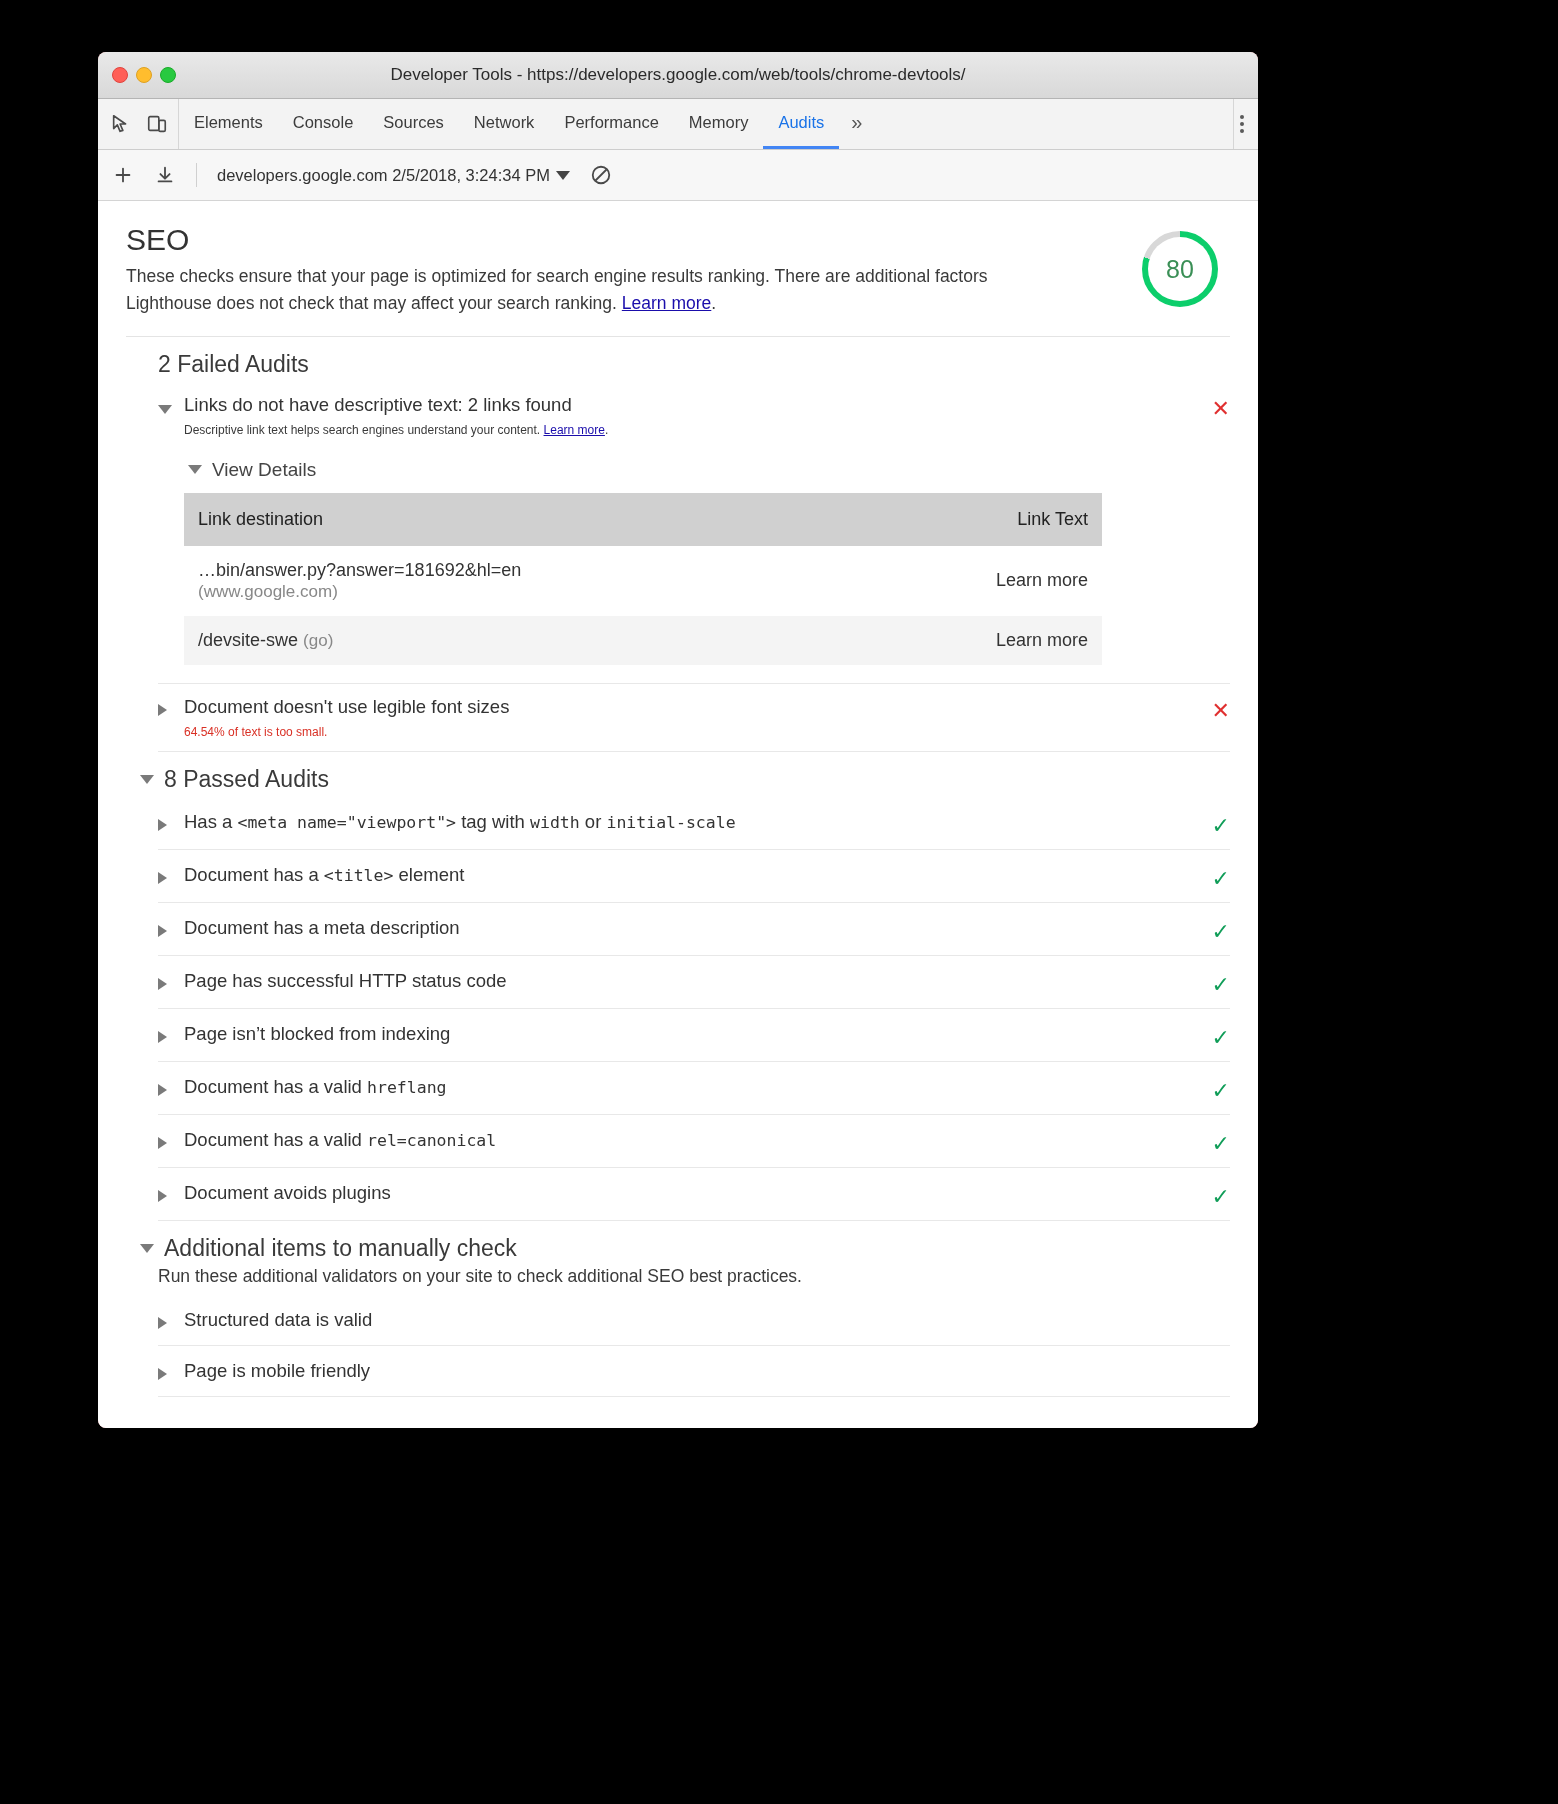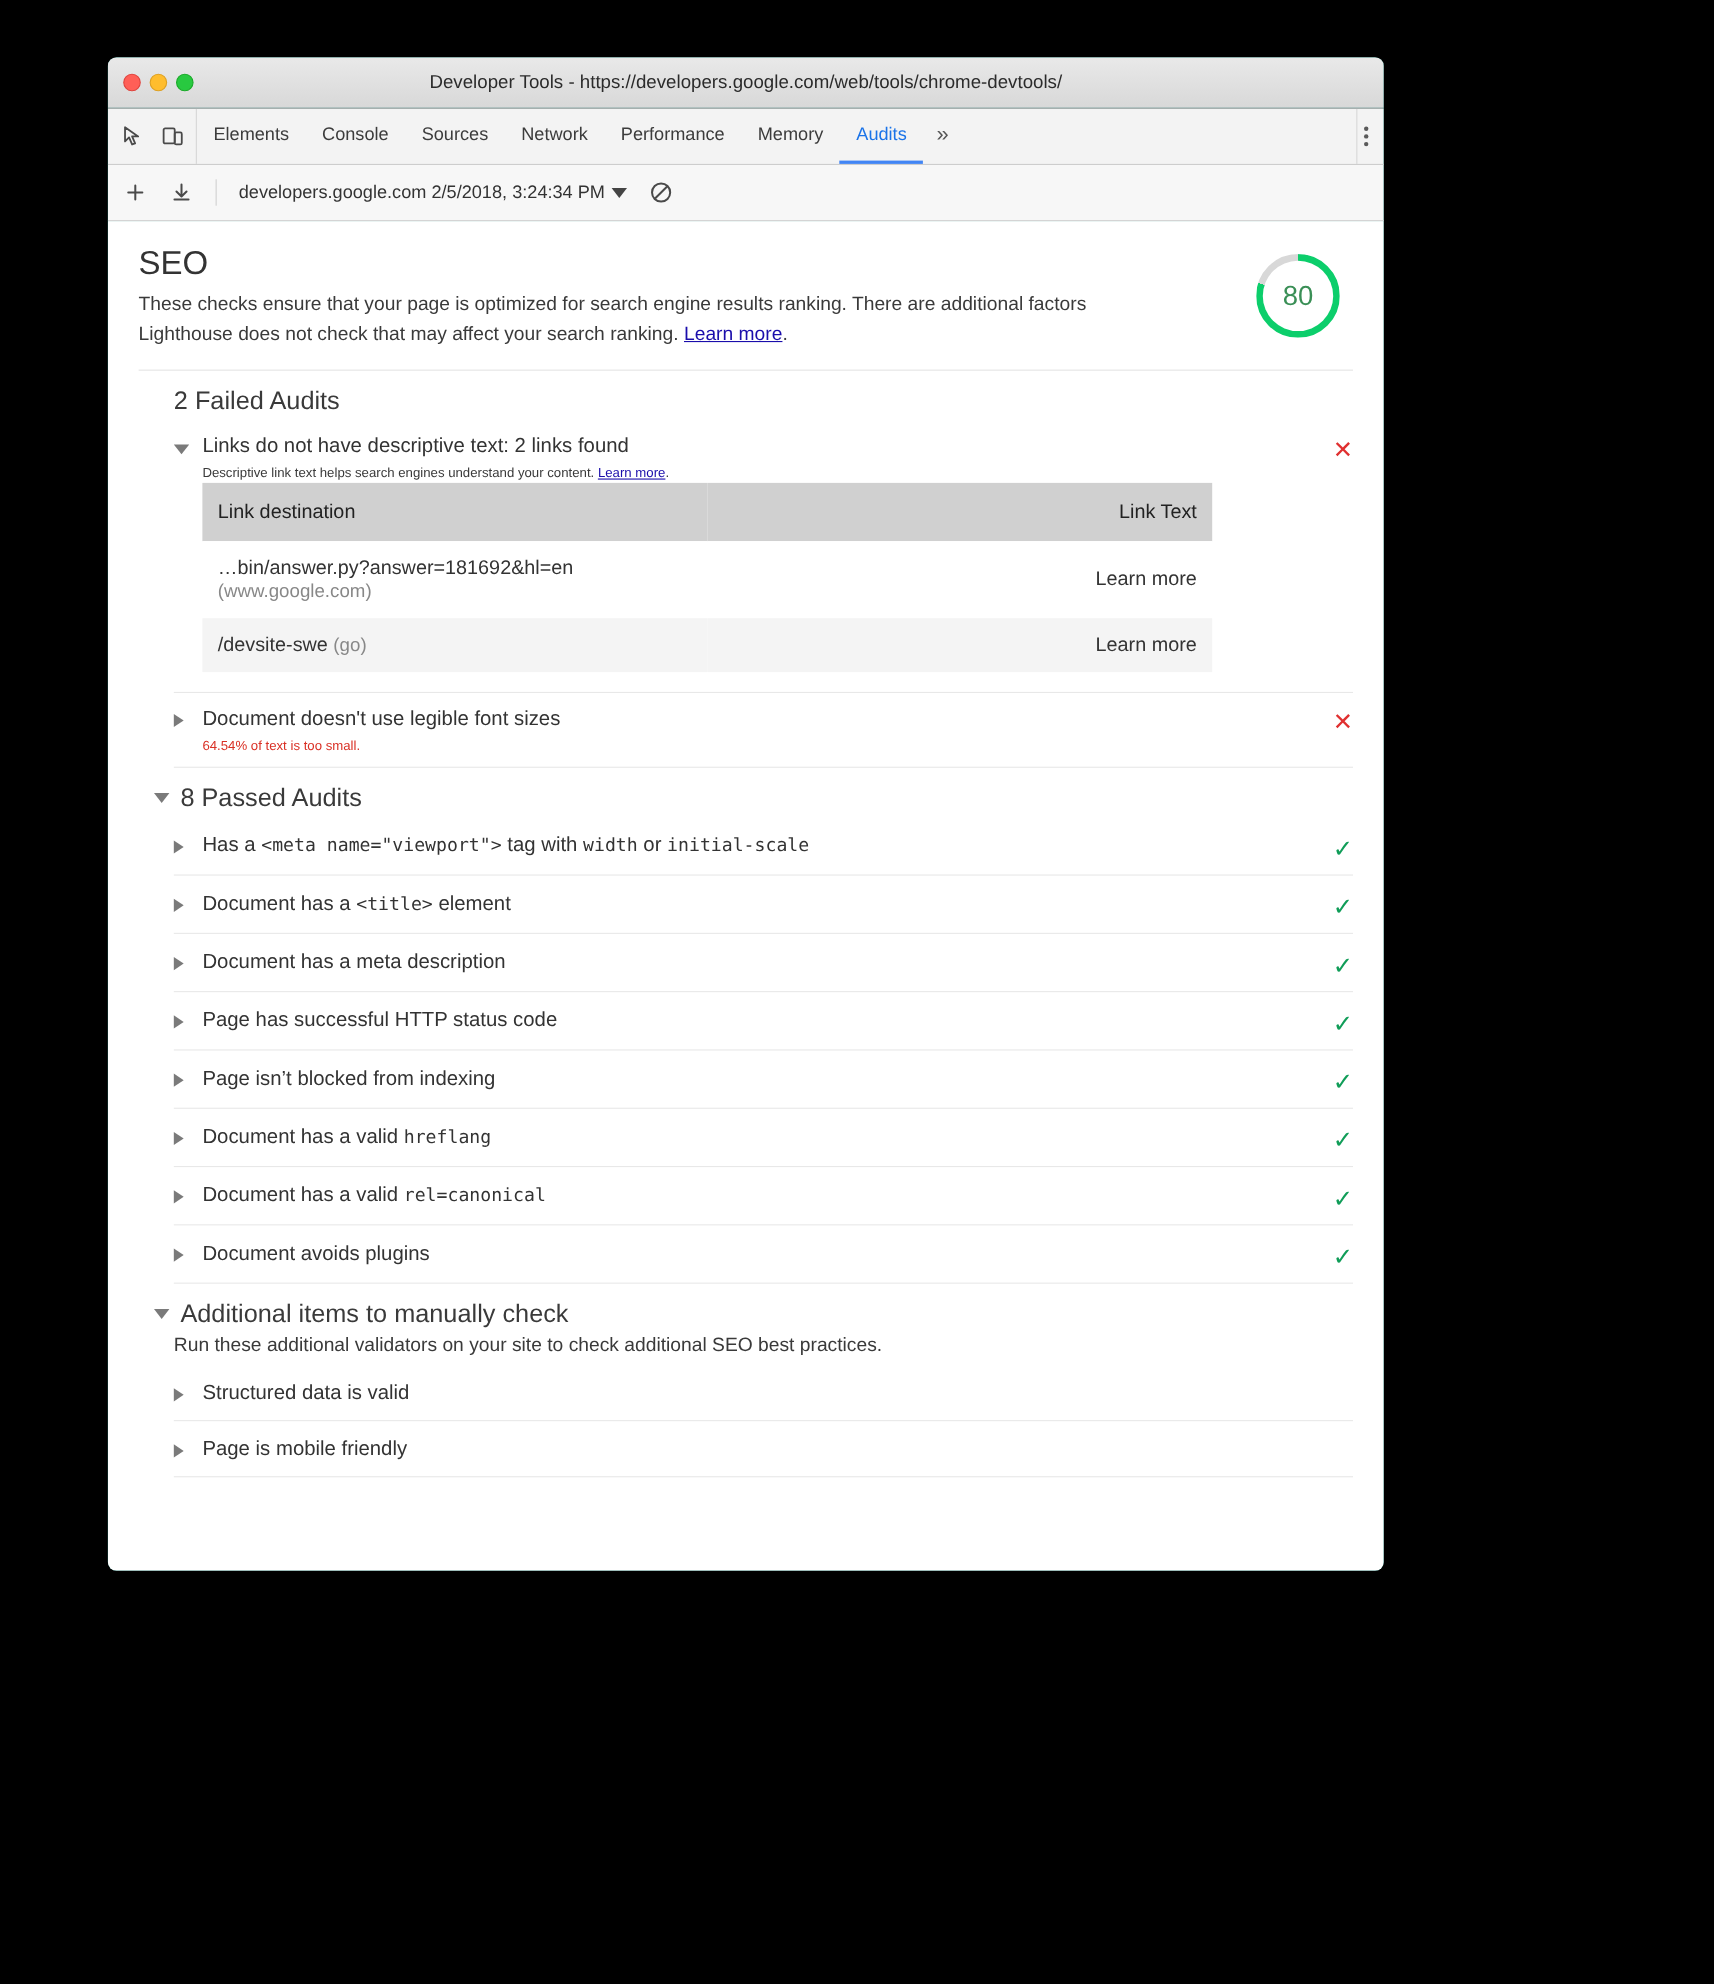--- a/index.html
+++ b/index.html
@@ -9,21 +9,21 @@
     width: 1558px;
     height: 1804px;
     font-family: "Liberation Sans", sans-serif;
   }
   .window {
     position: absolute;
     left: 98px;
     top: 52px;
     width: 1160px;
     height: 1376px;
-    background: #0f766e;
+    background: #fca5a5;
     border-radius: 8px;
     overflow: hidden;
     box-shadow: 0 4px 24px rgba(0,0,0,0.5);
     display: flex;
     flex-direction: column;
   }
   
   .titlebar {
     height: 46px;
     background: linear-gradient(#e9e9e9, #d8d8d8);
@@ -362,20 +362,24 @@
     </div>
 
     <h2 class="section-title">2 Failed Audits</h2>
 
     <div class="audit">
       <div class="twisty"><span class="tri-down"></span></div>
       <div class="audit-body">
         <div class="audit-title">Links do not have descriptive text: 2 links found</div>
         <div class="audit-sub"><span>Descriptive link text helps search engines understand your content. </span><a class="lm" href="#">Learn more</a><span>.</span></div>
 
+        <div class="details-toggle">
+          <span class="tri-down"></span>
+          <span>View Details</span>
+        </div>
 
         <table class="details">
           <thead>
             <tr>
               <th>Link destination</th>
               <th class="right">Link Text</th>
             </tr>
           </thead>
           <tbody>
             <tr>

